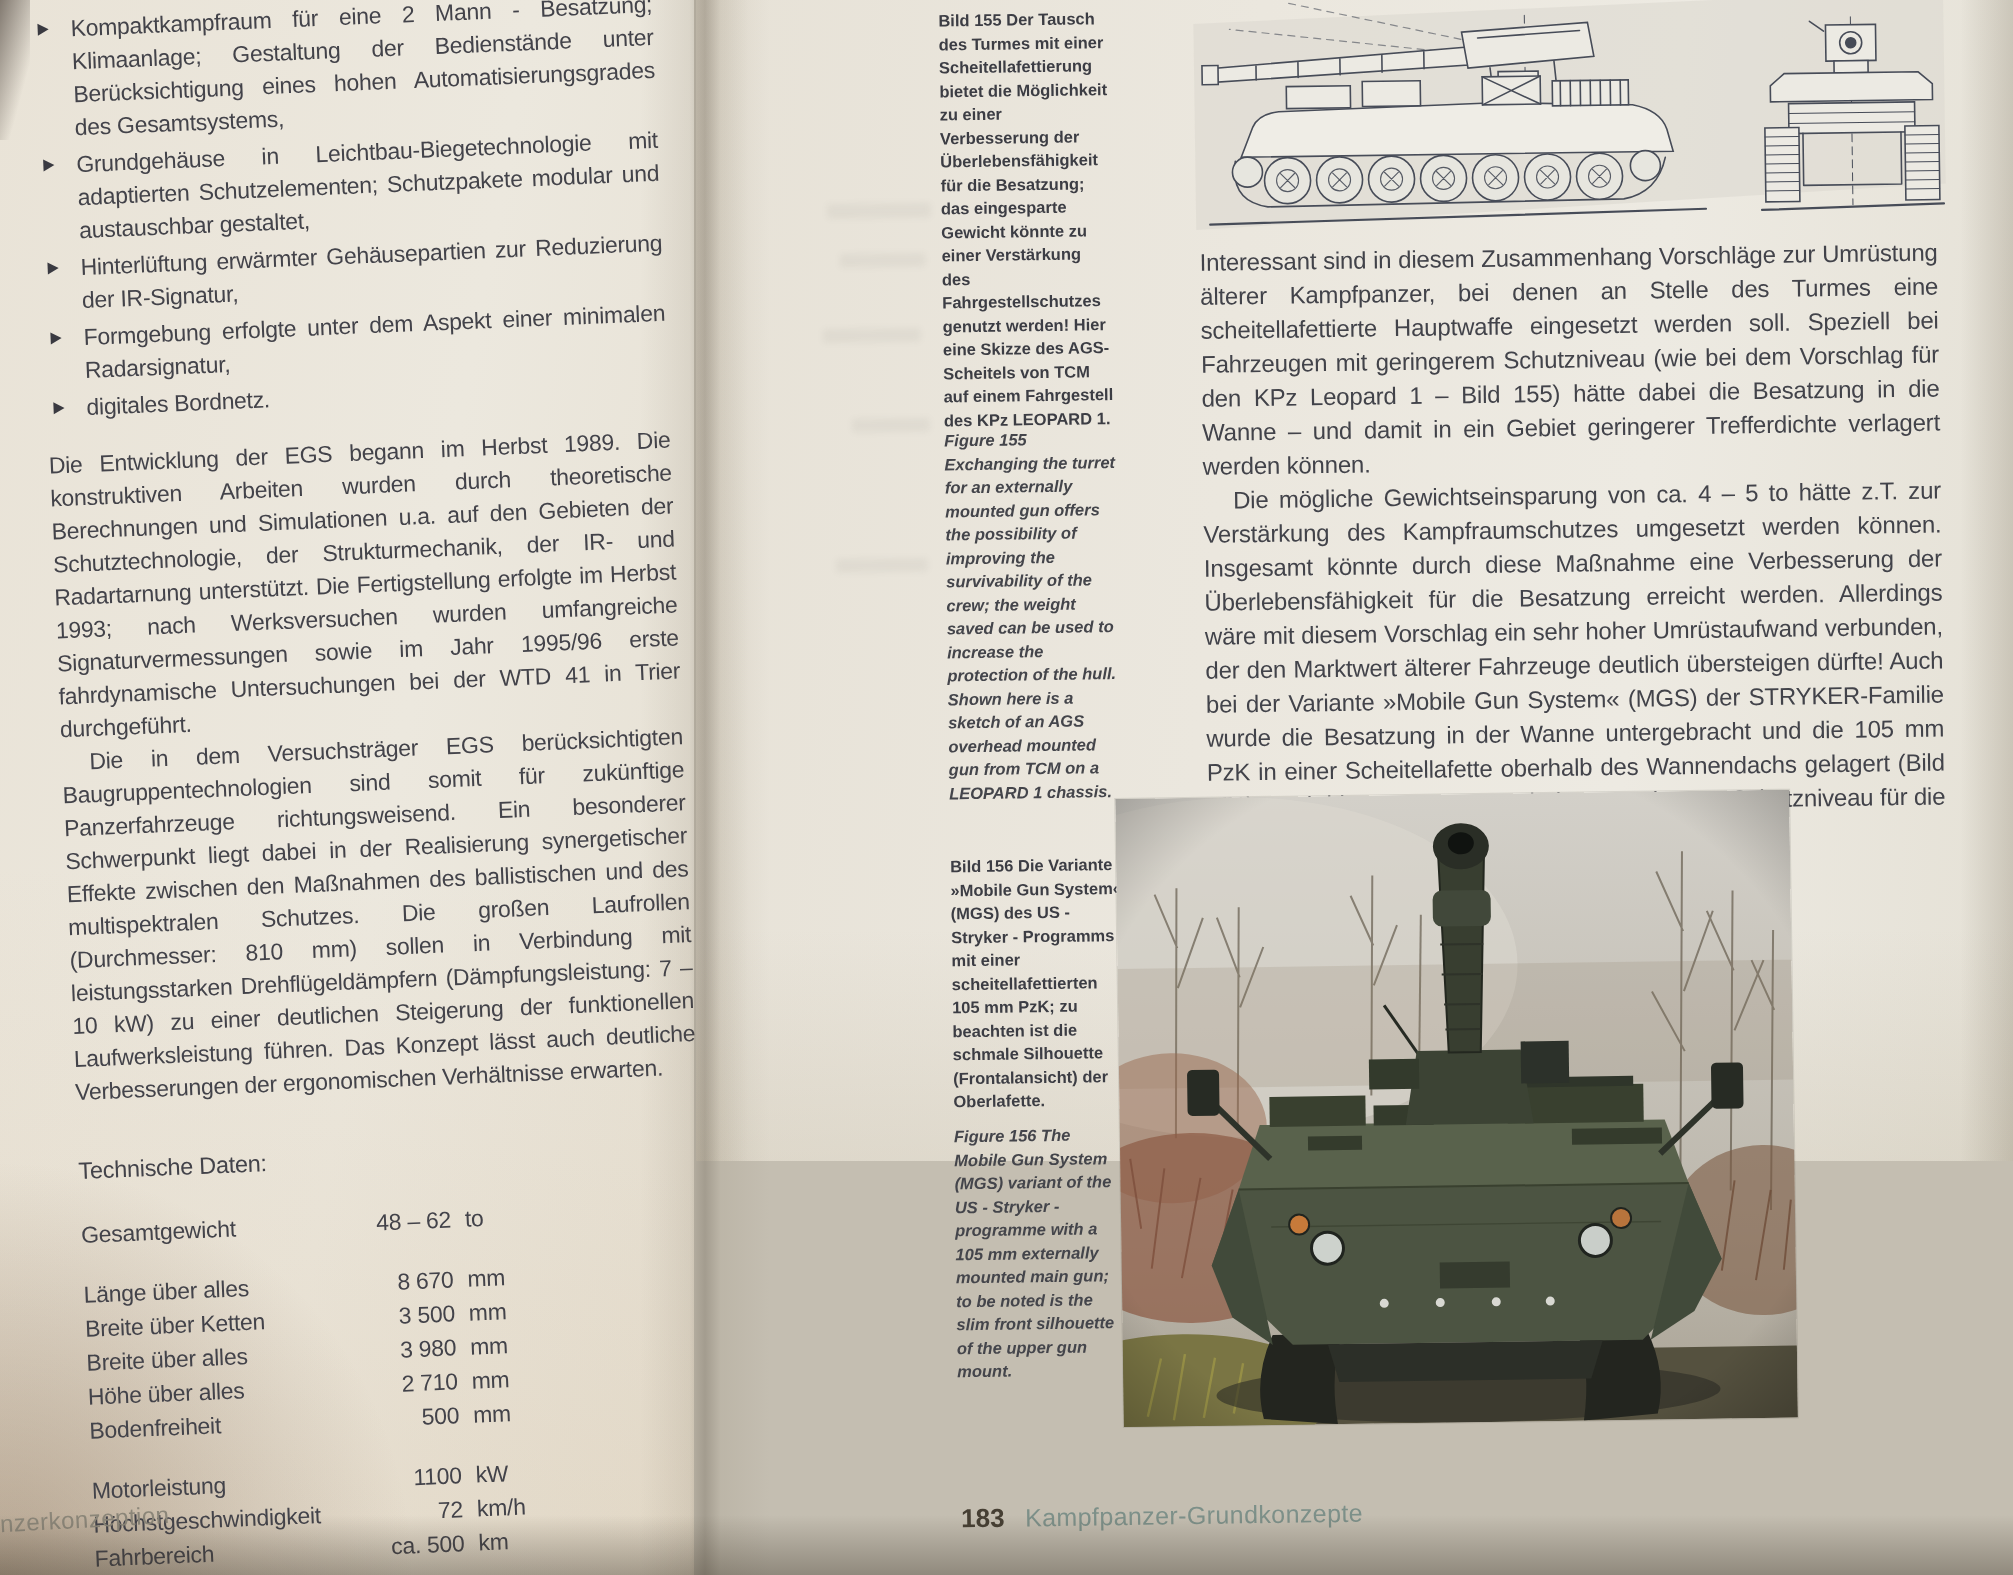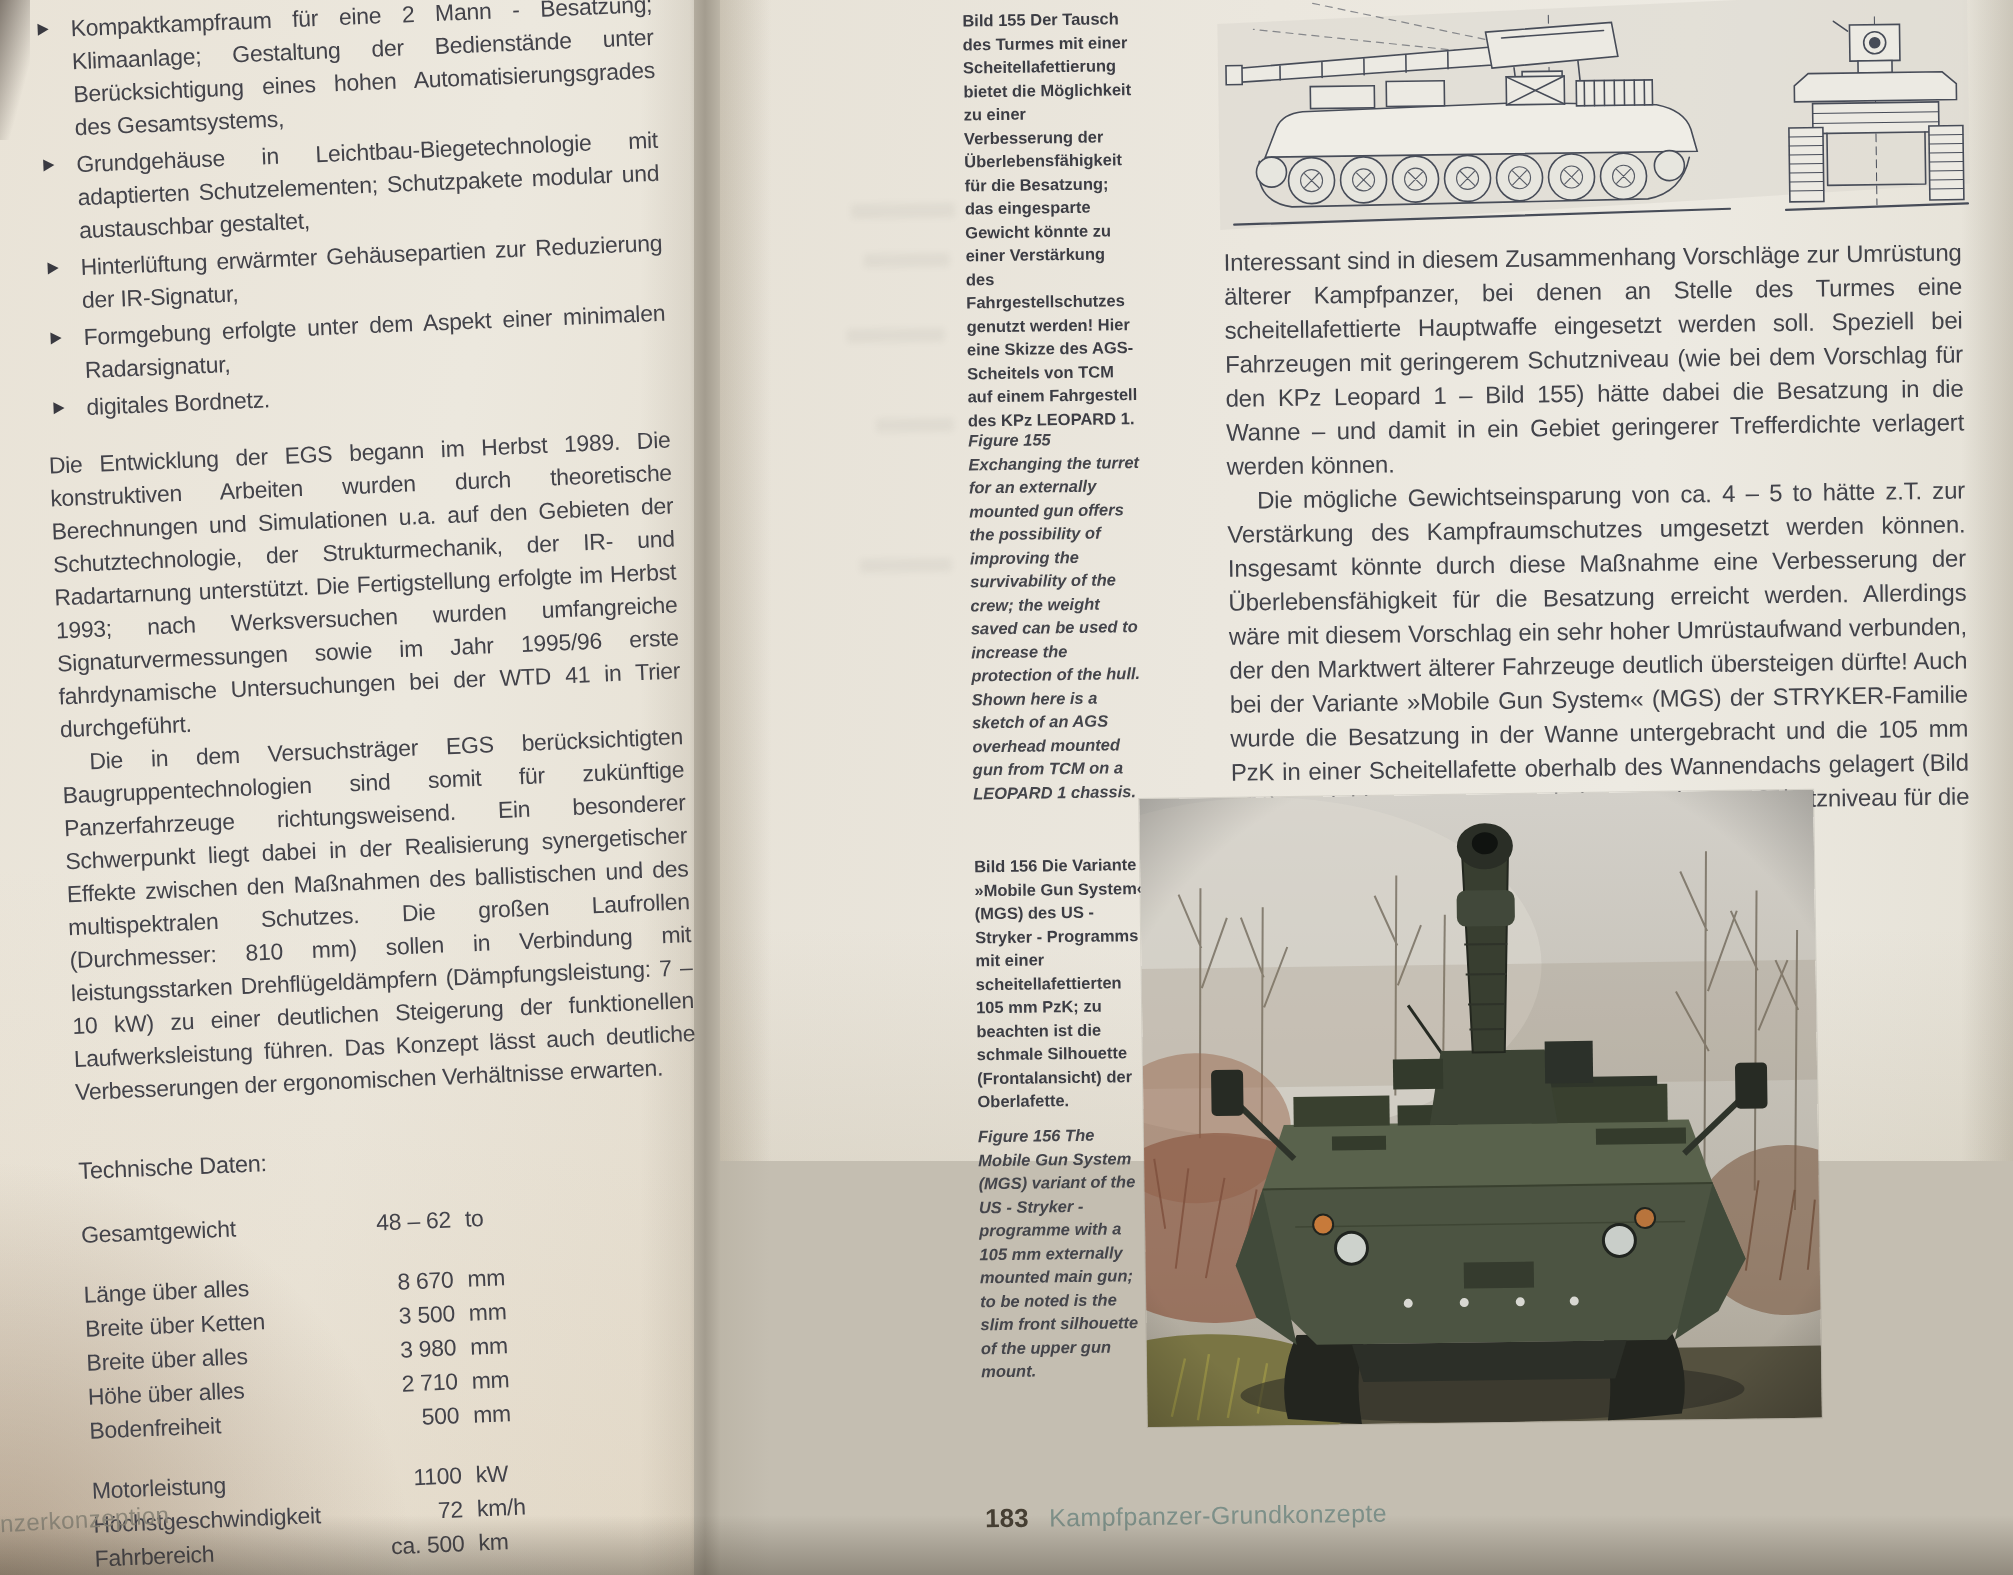--- a/index.html
+++ b/index.html
@@ -11,21 +11,21 @@
   }
   
   .page-left{
     position:absolute;left:0;top:0;width:694px;height:1575px;
     background:
       radial-gradient(circle at 0% 100%, rgba(116,88,62,.42), rgba(116,88,62,0) 24%),
       linear-gradient(to bottom, rgba(255,255,255,0) 55%, rgba(213,192,162,.28) 100%),
       linear-gradient(100deg,#e9e3d7 0%,#ece8de 55%,#e6e0d3 100%);
   }
   .page-right{
-    position:absolute;left:720px;top:0;right:0;height:1161px;
+    position:absolute;left:696px;top:0;right:0;height:1161px;
     background:
       linear-gradient(to right, rgba(140,125,100,.22) 0%, rgba(140,125,100,0) 4%),
       linear-gradient(to right, rgba(120,110,90,0) 96%, rgba(120,110,90,.25) 100%),
       linear-gradient(to bottom, rgba(255,255,255,0) 80%, rgba(190,180,158,.25) 100%),
       linear-gradient(95deg,#e7e2d7 0%,#ebe7de 40%,#edeae2 70%,#e5e1d6 100%);
   }
   .gutter-shadow{
     position:absolute;left:640px;top:0;width:130px;height:1575px;pointer-events:none;
     background:linear-gradient(to right,
       rgba(90,78,58,0) 0%, rgba(90,78,58,.10) 38%, rgba(70,60,45,.26) 50%,

